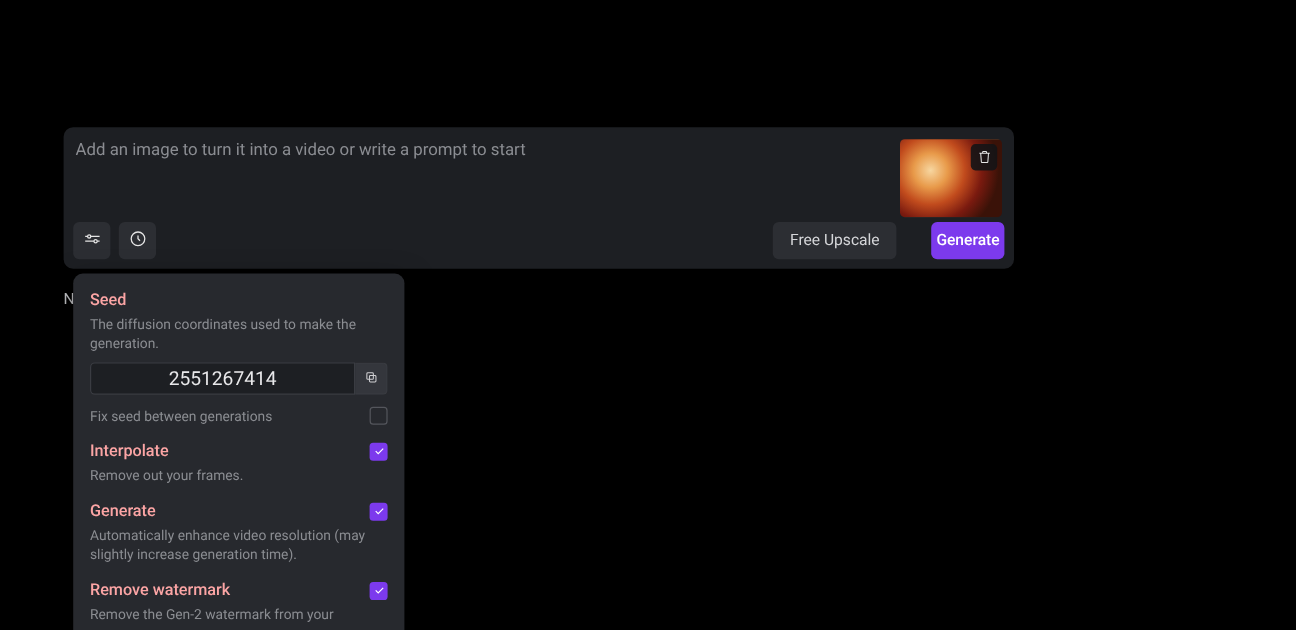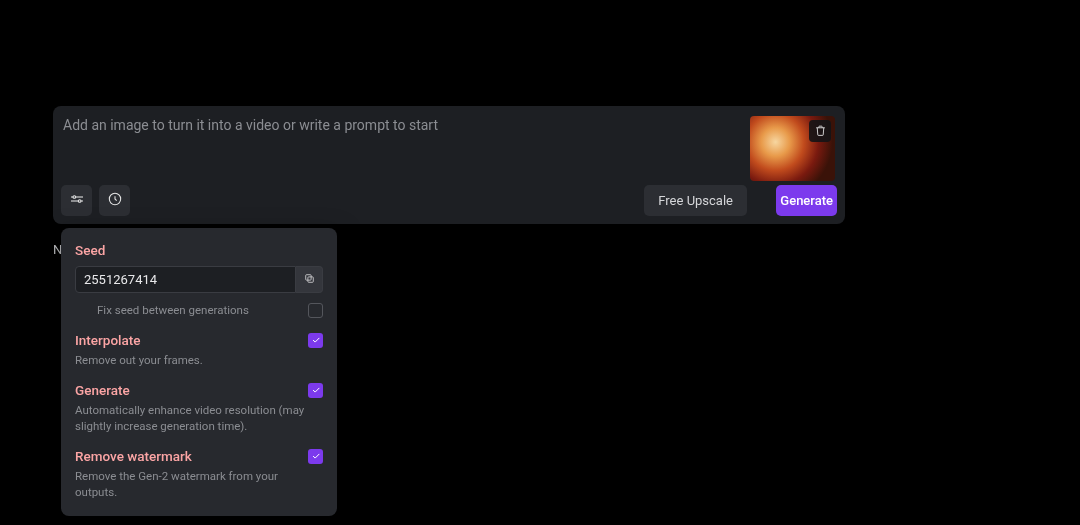--- a/index.html
+++ b/index.html
@@ -158,43 +158,44 @@
     margin-top: 8px;
   }
   .seed-input {
     flex: 1;
     height: 27px;
     background: #1d1f23;
     border: 1px solid #3a3c42;
     border-radius: 4px 0 0 4px;
     padding: 0 8px;
     color: #e8e8ea;
-    font-size: 13px;
+    font-size: 16px;
     outline: none;
     font-family: inherit;
+    text-align: center;
   }
   .copy-btn {
     width: 27px;
     height: 27px;
     background: #34363c;
     border: 1px solid #3a3c42;
     border-left: none;
     border-radius: 0 4px 4px 0;
     display: flex;
     align-items: center;
     justify-content: center;
     cursor: pointer;
   }
   .copy-btn svg { width: 13px; height: 13px; stroke: #cfcfd2; fill: none; stroke-width: 1.6; }
 
   .fix-row {
     display: flex;
+    align-items: center;
     justify-content: space-between;
     margin-top: 10px;
-    margin-left: 22px;
   }
   .fix-label {
     color: #8b8d92;
     font-size: 11.5px;
   }
 
   .chk {
     width: 15px;
     height: 15px;
     border-radius: 3px;
@@ -256,20 +257,21 @@
   </div>
   <div class="generate">
     <span>Generate</span>
   </div>
 </div>
 
 <div class="popover">
 
   <div class="sec">
     <div class="sec-title">Seed</div>
+    <div class="sec-desc">The diffusion coordinates used to make the generation.</div>
     <div class="seed-row">
       <input class="seed-input" value="2551267414" style="">
       <div class="copy-btn">
         <span>
           <svg viewBox="0 0 24 24">
               <rect x="9" y="9" width="10" height="10" rx="1.5"></rect>
               <rect x="5" y="5" width="10" height="10" rx="1.5"></rect>
             </svg>
         </span>
       </div>

